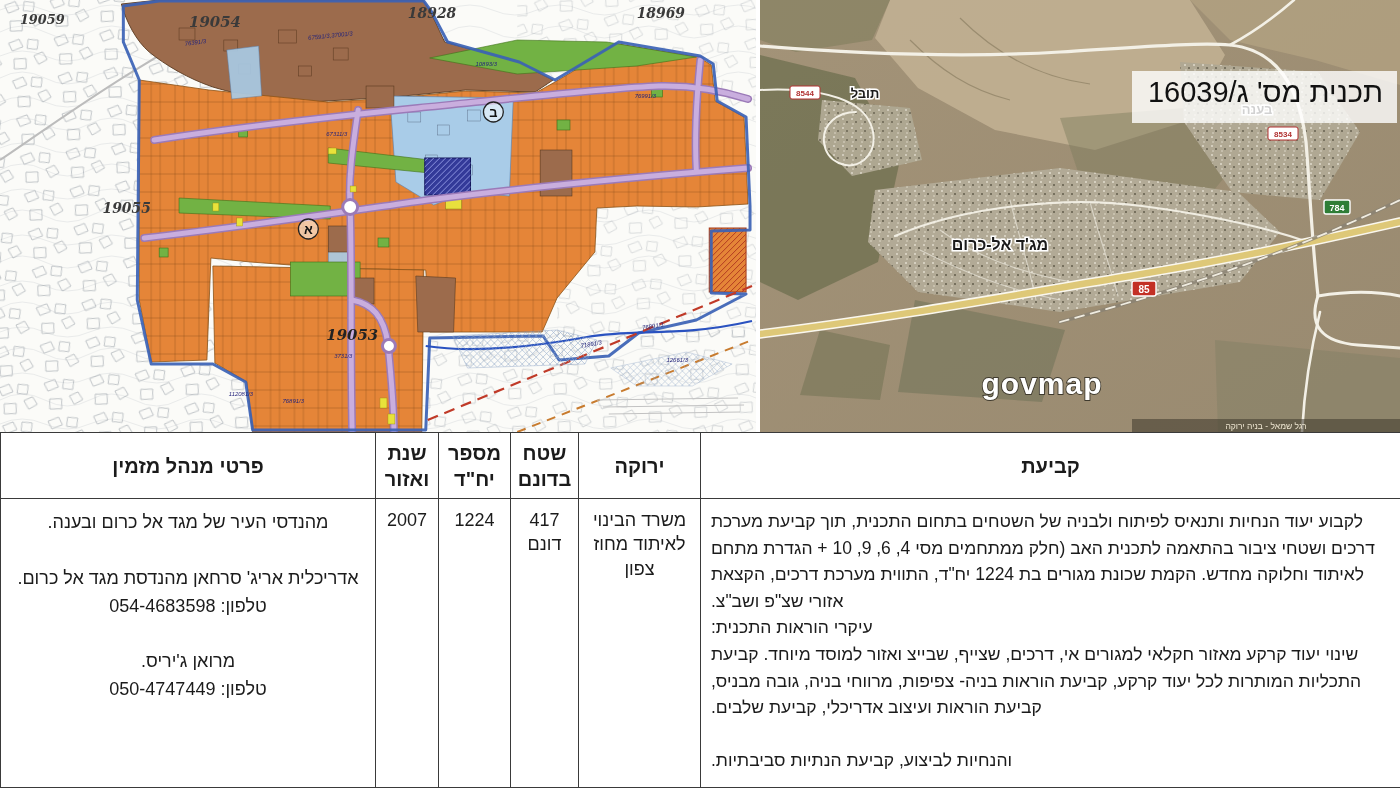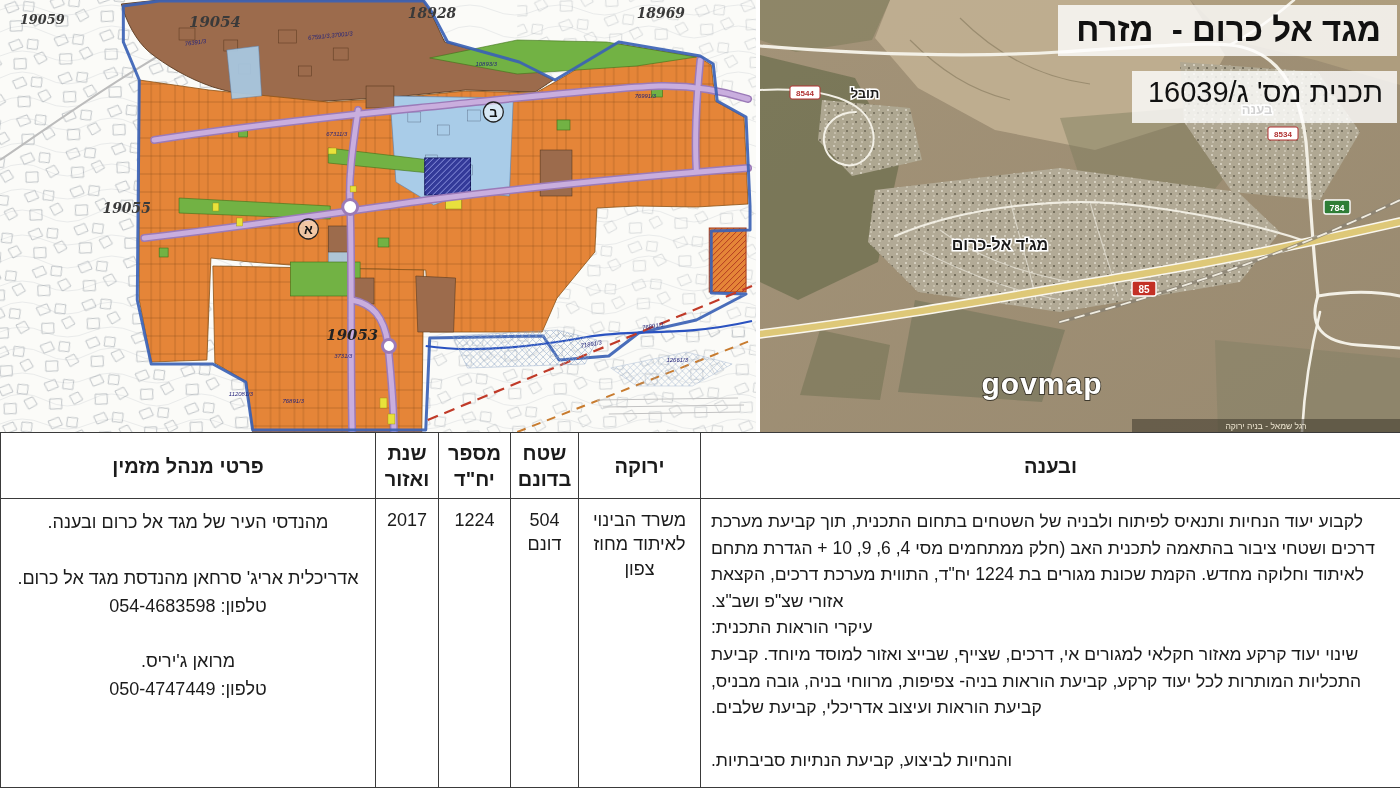--- a/index.html
+++ b/index.html
@@ -304,55 +304,54 @@
 
         <text x="282" y="394" font-size="30" font-weight="bold" fill="#ffffff" stroke="#3f3a2e" stroke-width="1.8" paint-order="stroke" letter-spacing="1" text-anchor="middle">govmap</text>
 
         <g>
           <rect x="372" y="419" width="268" height="13" fill="rgba(62,56,44,0.55)"></rect>
           <text x="506" y="429" font-size="8.5" fill="#efe7d2" text-anchor="middle">רגל שמאל - בניה ירוקה</text>
         </g>
       </svg>
 
       
-      <div class="titlebox t1">מגד אל כרום -  מזרח</div>
       <div class="titlebox t2">תכנית מס' ג/16039</div>
     </div>
   </div>
 
   <div class="tablewrap">
     <table>
       <colgroup>
         <col style="width:700px">
           <col style="width:122px">
           <col style="width:68px">
         <col style="width:72px">
           <col style="width:63px">
           <col style="width:375px">
       </colgroup>
       <tbody>
           <tr class="hrow">
-        <th>ובענה</th>
+        <th>קביעת</th>
         <th>ירוקה</th>
         <th>שטח בדונם</th>
         <th>מספר יח"ד</th>
         <th>שנת ואזור</th>
         <th>פרטי מנהל מזמין</th>
       </tr>
       <tr>
         <td class="c-details">לקבוע יעוד הנחיות ותנאיס לפיתוח ולבניה של השטחים בתחום התכנית, תוך קביעת מערכת דרכים ושטחי ציבור בהתאמה לתכנית האב (חלק ממתחמים מסי 4, 6, 9, 10 + הגדרת מתחם לאיתוד וחלוקה מחדש. הקמת שכונת מגורים בת 1224 יח"ד, התווית מערכת דרכים, הקצאת אזורי שצ"פ ושב"צ.
 עיקרי הוראות התכנית:
 שינוי יעוד קרקע מאזור חקלאי למגורים אי, דרכים, שצייף, שבייצ ואזור למוסד מיוחד. קביעת התכליות המותרות לכל יעוד קרקע, קביעת הוראות בניה- צפיפות, מרווחי בניה, גובה מבניס, קביעת הוראות ועיצוב אדריכלי, קביעת שלבים.
 
 והנחיות לביצוע, קביעת הנתיות סביבתיות.</td>
         <td class="c-center">משרד הבינוי לאיתוד מחוז צפון</td>
-        <td class="c-center">504
+        <td class="c-center">417
 דונם</td>
         <td class="c-center">1224</td>
-        <td class="c-center">2017</td>
+        <td class="c-center">2007</td>
         <td class="c-manager">מהנדסי העיר של מגד אל כרום ובענה.
 
 אדריכלית אריג' סרחאן מהנדסת מגד אל כרום.
 טלפון: 054-4683598
 
 מרואן ג'יריס.
 טלפון: 050-4747449</td>
       </tr>
     </tbody>
       </table>

